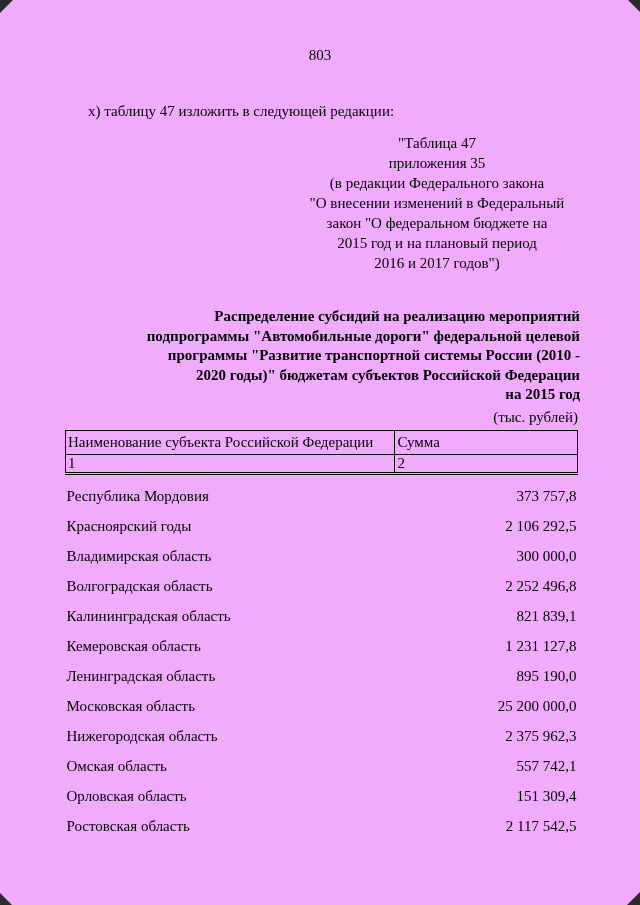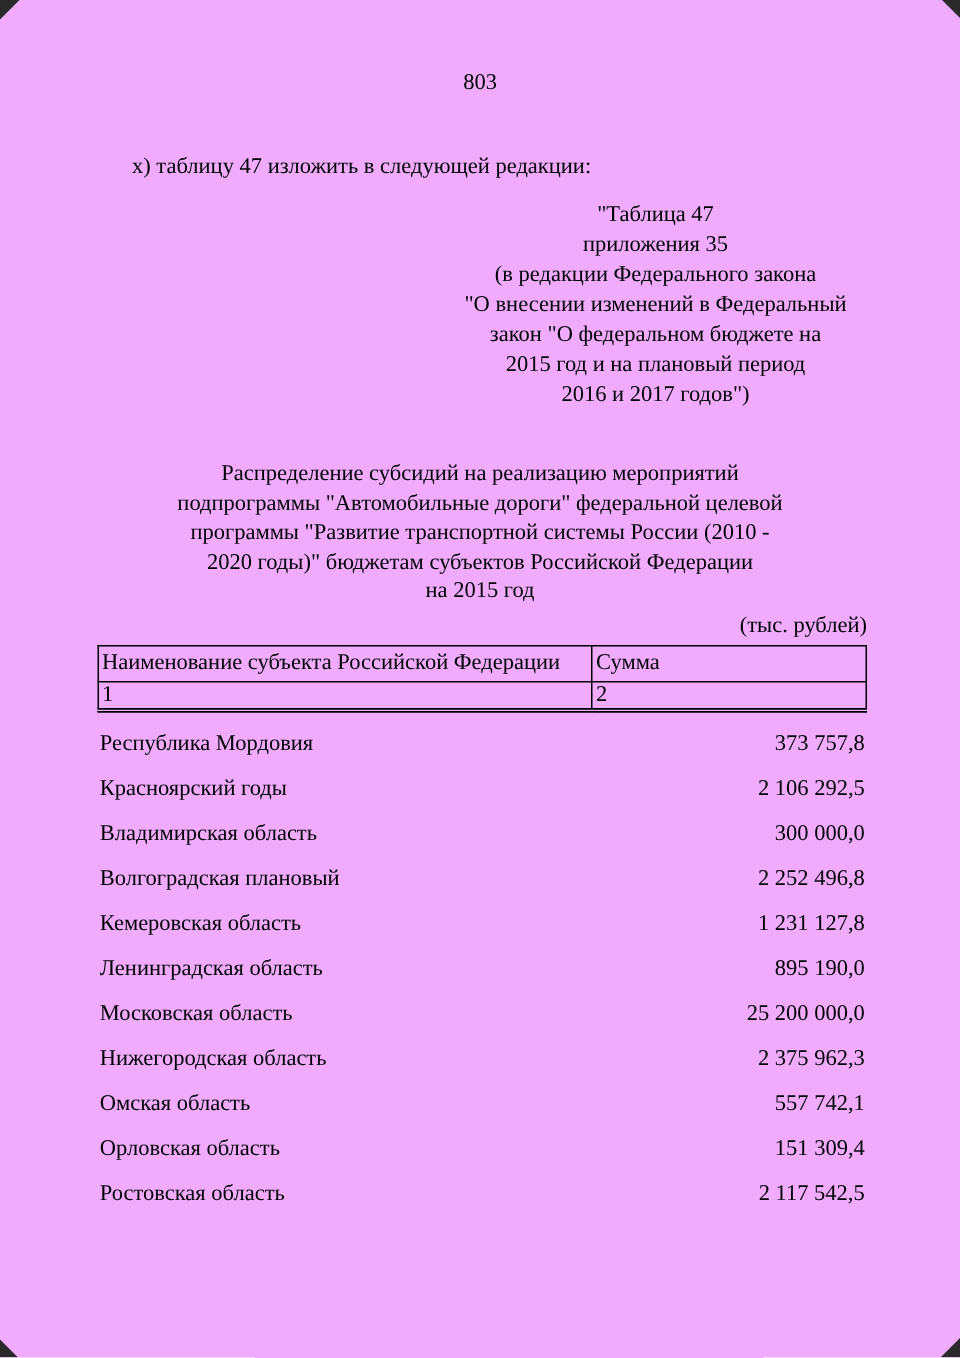--- a/index.html
+++ b/index.html
@@ -41,22 +41,22 @@
     width: 300px;
     text-align: center;
     font-size: 15px;
     line-height: 20px;
   }
 
   .doc-title {
     position: absolute;
     top: 307px; left: 60px;
     width: 520px;
-    text-align: center;
-    font-weight: normal;
+    text-align: right;
+    font-weight: bold;
     font-size: 15px;
     line-height: 19.5px;
   }
 
   .units-label {
     position: absolute;
     top: 409px; right: 62px;
     font-size: 15px;
   }
 
@@ -146,24 +146,28 @@
       <td class="region">Красноярский годы</td>
       <td class="amount">2 106 292,5</td>
     </tr>
 
     <tr>
       <td class="region">Владимирская область</td>
       <td class="amount">300 000,0</td>
     </tr>
 
     <tr>
-      <td class="region">Волгоградская плановый</td>
+      <td class="region">Волгоградская область</td>
       <td class="amount">2 252 496,8</td>
     </tr>
 
+    <tr>
+      <td class="region">Калининградская область</td>
+      <td class="amount">821 839,1</td>
+    </tr>
 
     <tr>
       <td class="region">Кемеровская область</td>
       <td class="amount">1 231 127,8</td>
     </tr>
 
     <tr>
       <td class="region">Ленинградская область</td>
       <td class="amount">895 190,0</td>
     </tr>

